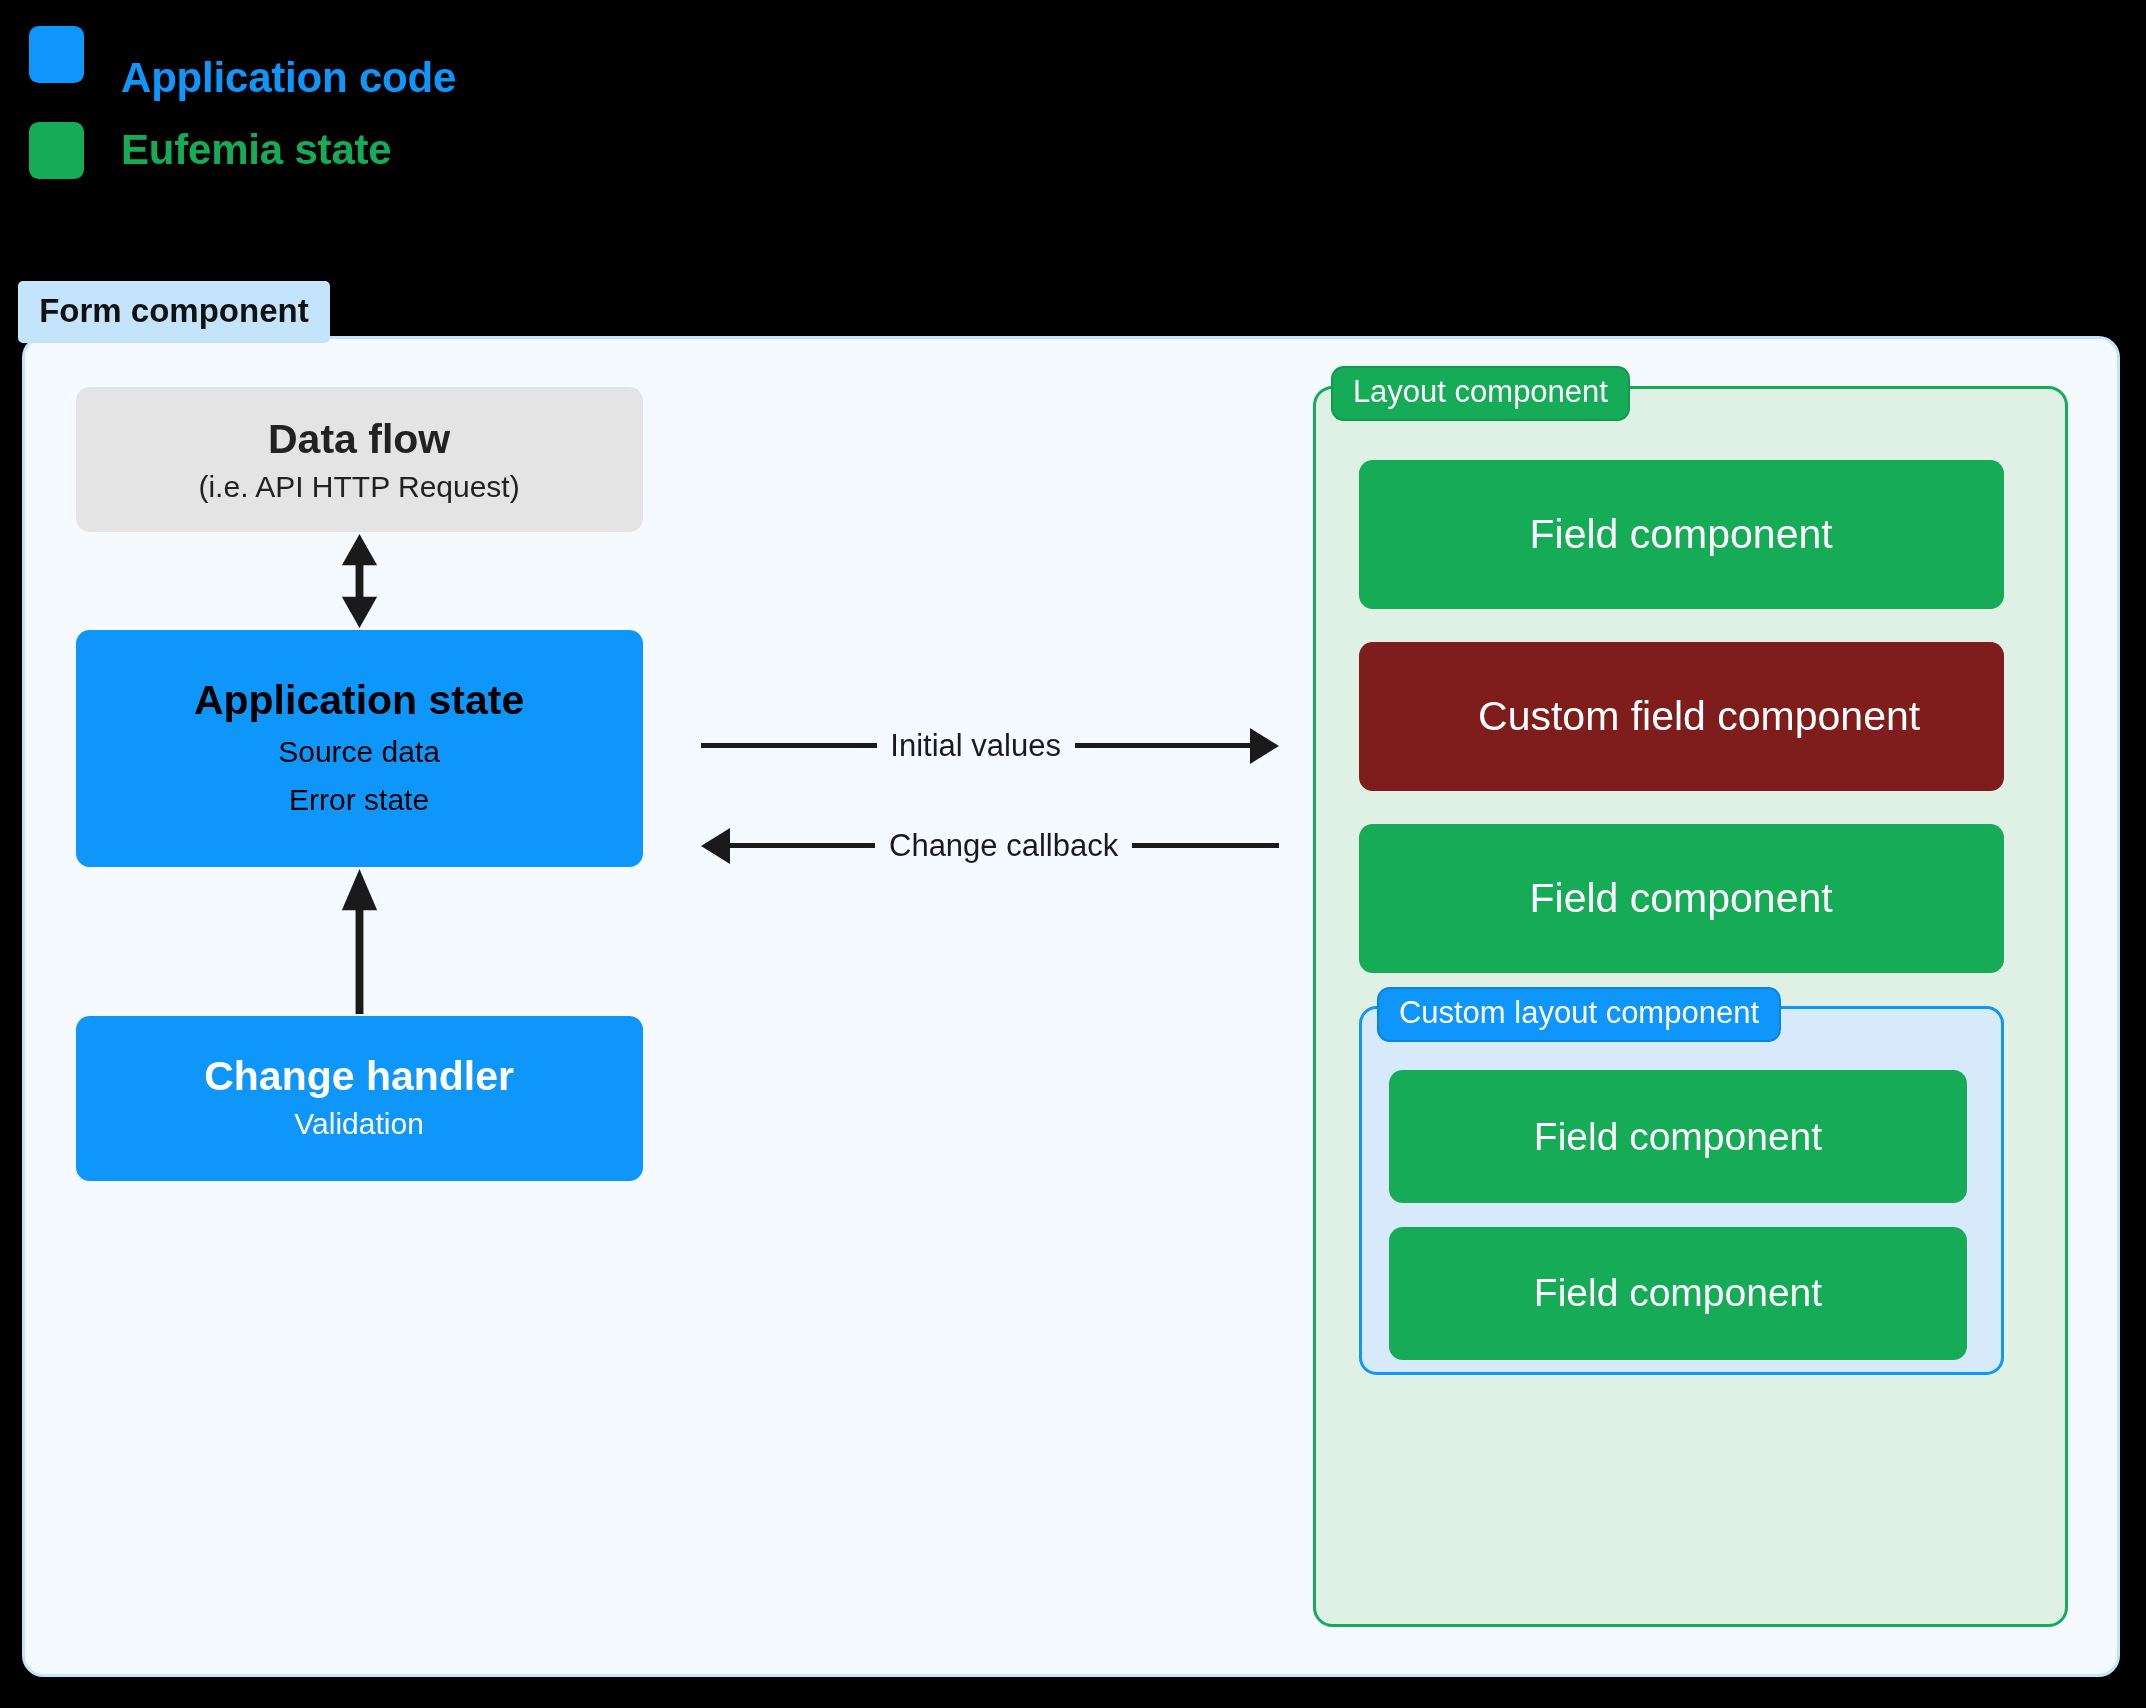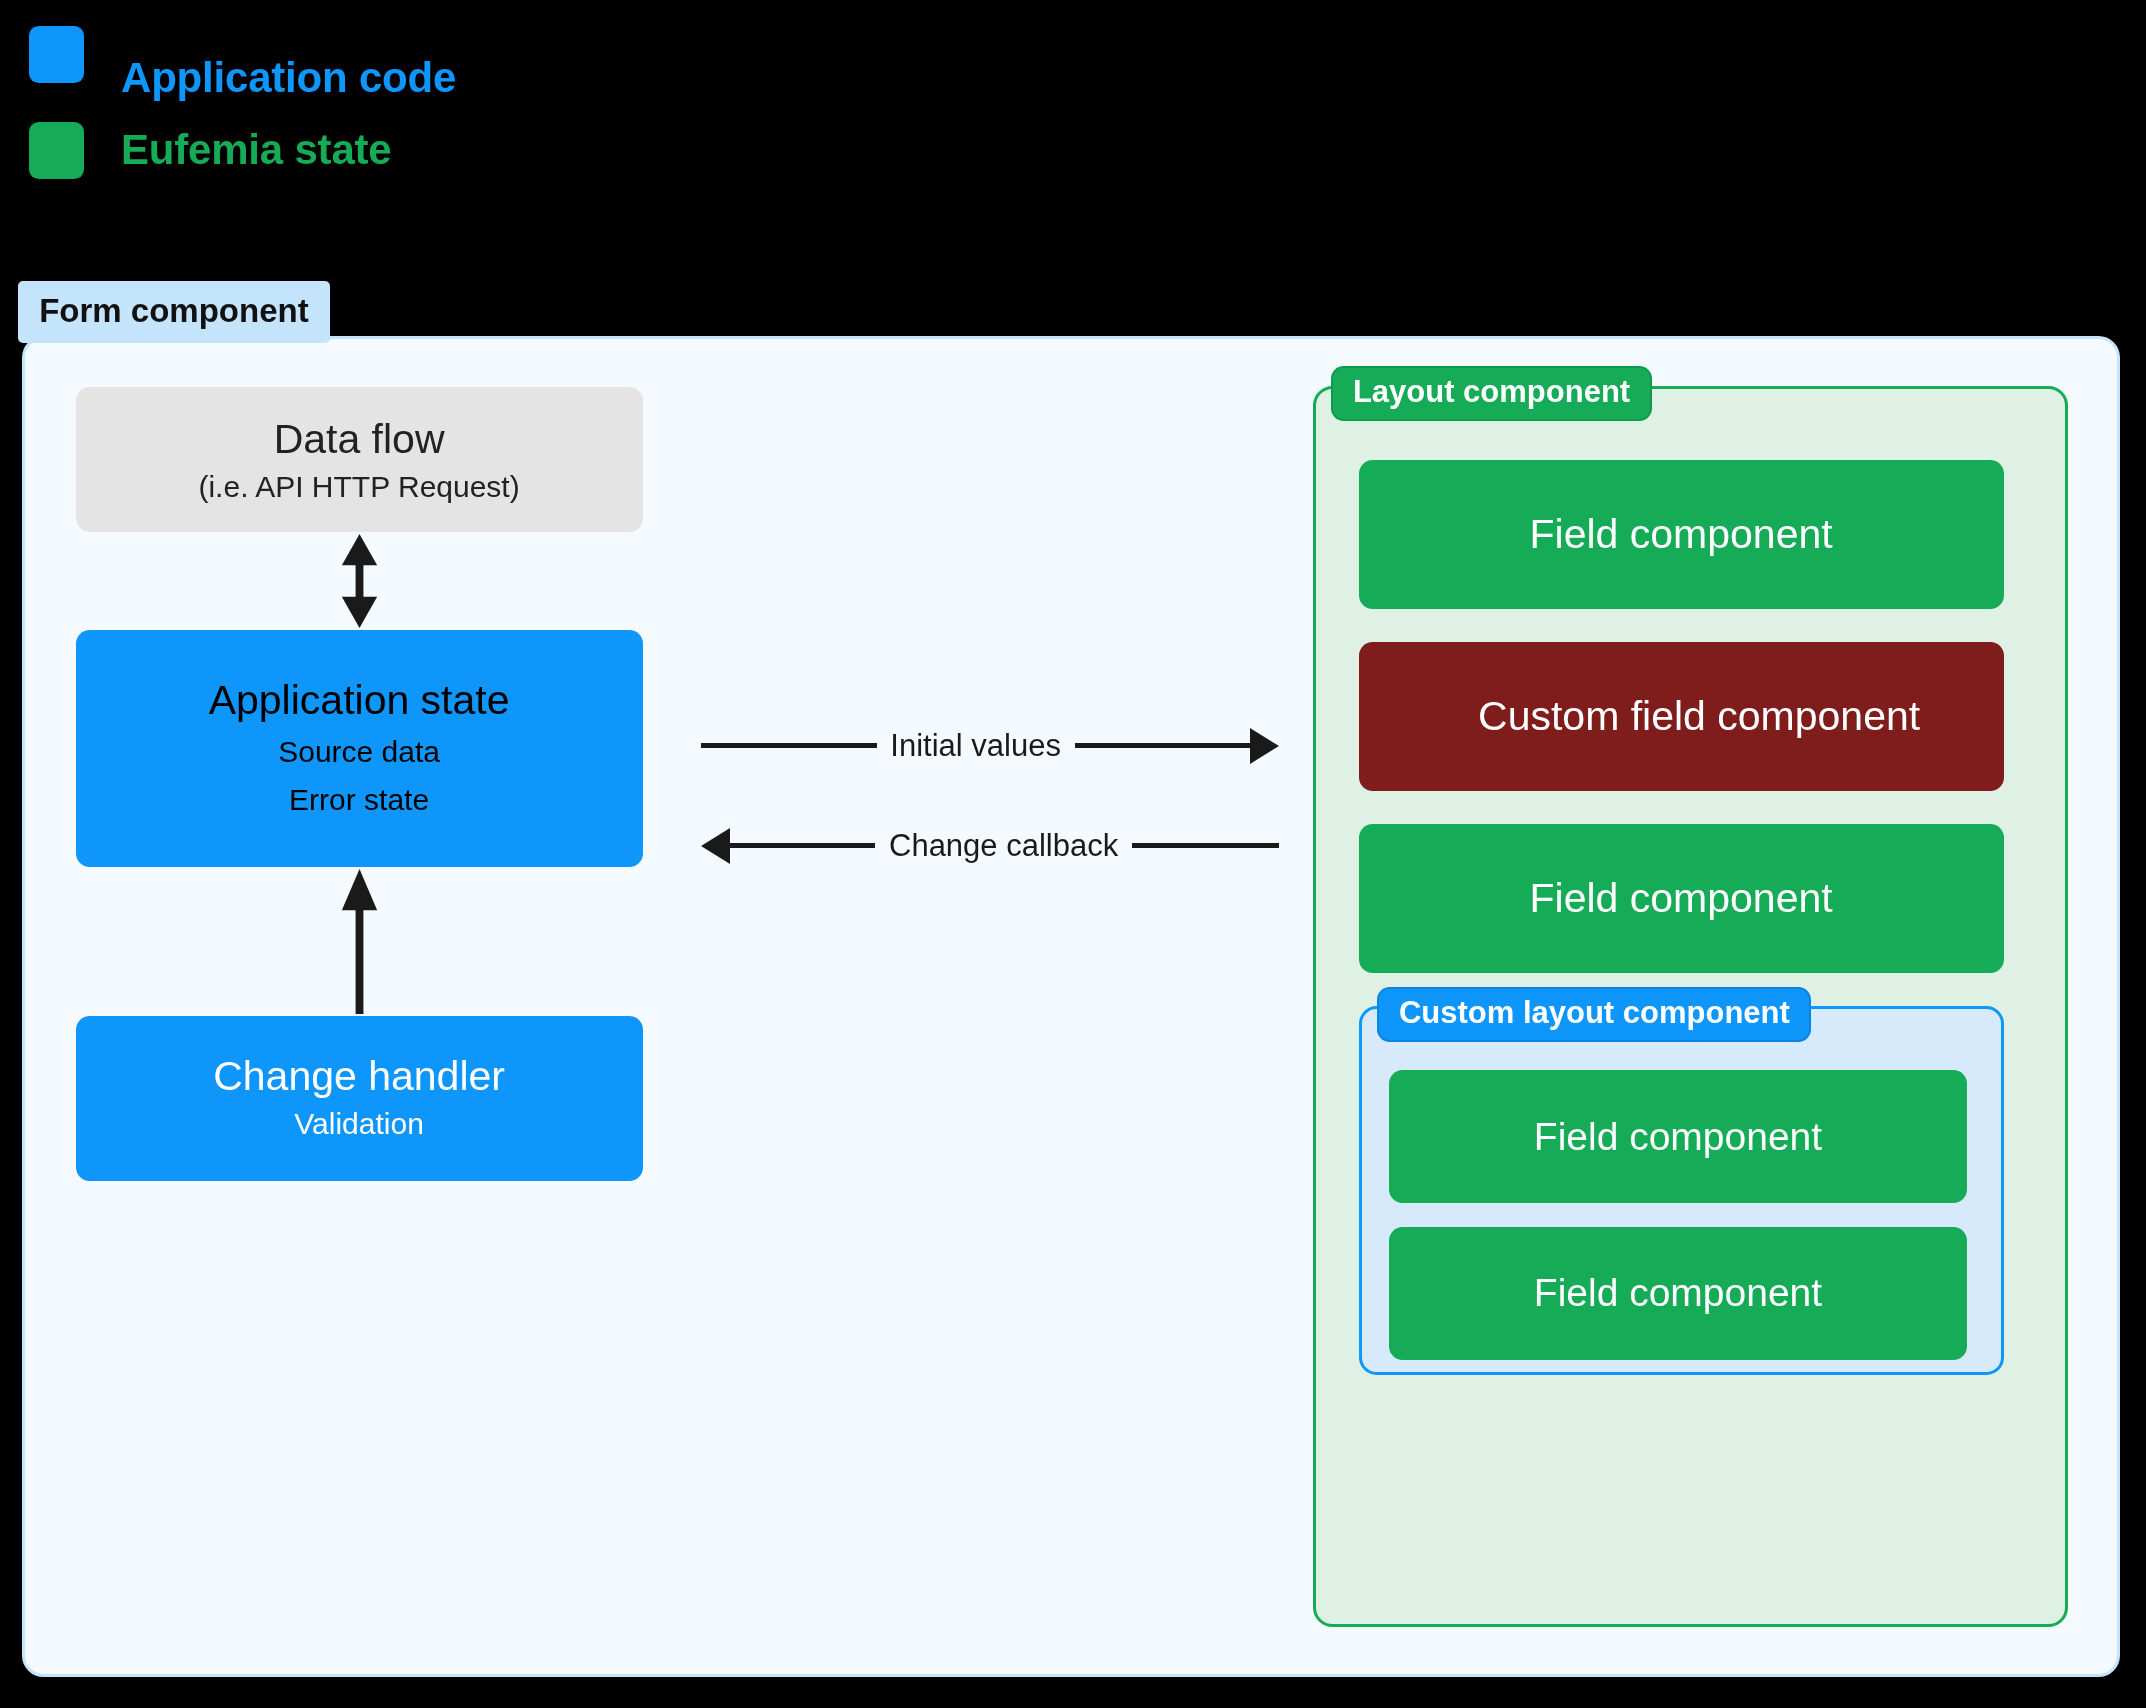--- a/index.html
+++ b/index.html
@@ -86,21 +86,21 @@
     border-radius: 13.7px;
     box-sizing: border-box;
     display: flex;
     flex-direction: column;
     align-items: center;
     justify-content: center;
     text-align: center;
   }
   .node-title {
     font-size: 41px;
-    font-weight: 400;
+    font-weight: 700;
     line-height: 1.12;
   }
   .node-sub {
     font-size: 30px;
     font-weight: 400;
     line-height: 1.3;
     margin-top: 4.9px;
   }
 
   #data-flow-box {
@@ -185,21 +185,21 @@
     height: 1241px;
     background: #dff1e4;
     border: 3.9px solid #16ab57;
     border-radius: 19.6px;
     box-sizing: border-box;
   }
   .section-badge {
     position: absolute;
     border-radius: 12.7px;
     font-size: 31px;
-    font-weight: 700;
+    font-weight: 400;
     color: #ffffff;
     padding: 6.9px 19.6px 8.8px 19.6px;
     white-space: nowrap;
     z-index: 4;
     text-align: right;
   }
   #layout-badge {
     left: 15.7px;
     top: -23.5px;
     background: #16ab57;

